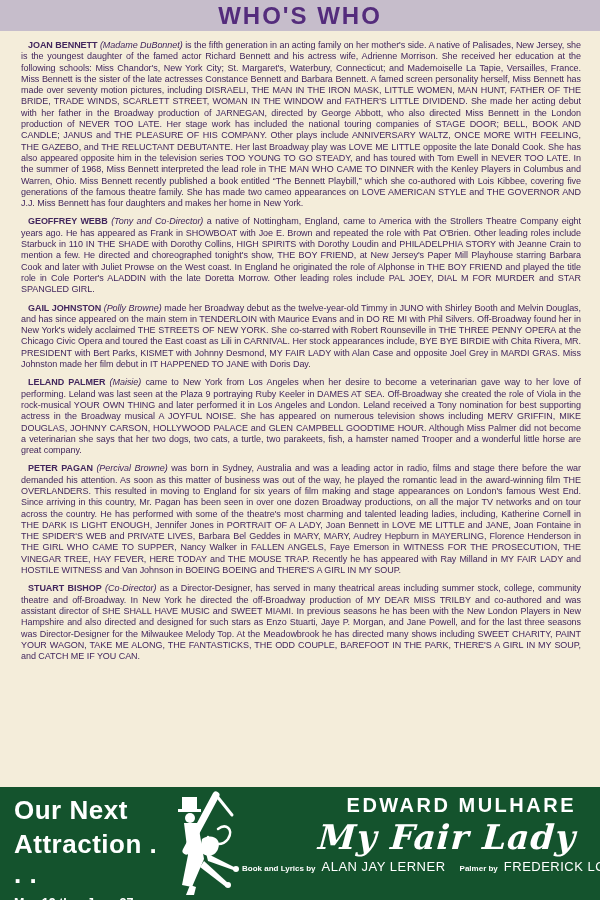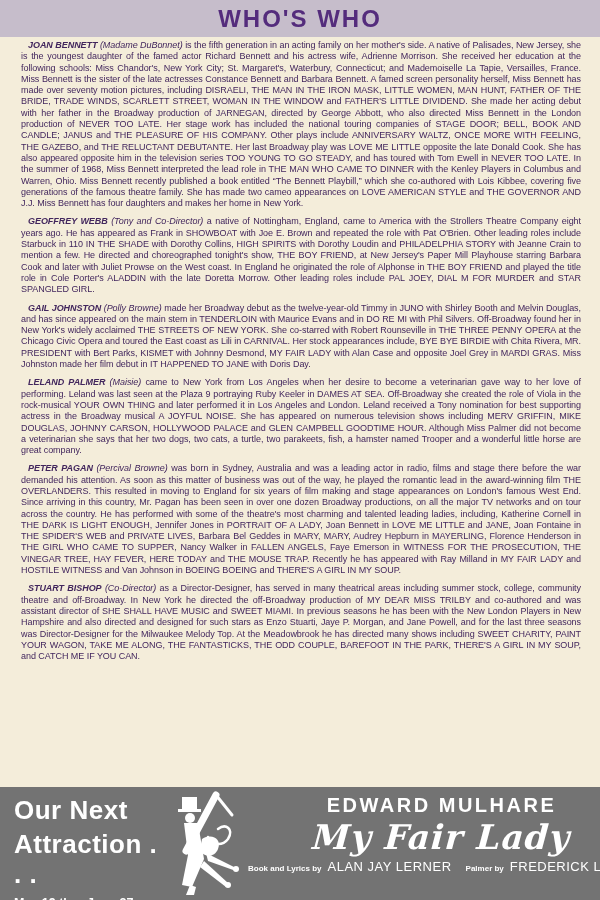--- a/index.html
+++ b/index.html
@@ -5,59 +5,59 @@
   html,body{margin:0;padding:0;}
   body{
     width:600px;height:900px;
     background:#f4edda;
     font-family:"Liberation Sans",sans-serif;
     color:#402457;
     position:relative;
     overflow:hidden;
   }
   .header-band{
-    position:absolute;left:0;top:0;right:0;height:37px;
+    position:absolute;left:0;top:0;right:0;height:31px;
     background:#c6bdcb;
     display:flex;align-items:center;justify-content:center;
   }
   .header-title{
     font-size:24px;font-weight:bold;color:#542c7c;letter-spacing:2px;
   }
   .content{
     position:absolute;left:21px;right:19px;top:40px;
   }
   p.bio{
     font-size:9px;line-height:11.3px;
     text-align:justify;
     margin:0 0 7px 0;
     text-indent:7px;
     letter-spacing:-0.05px;
     color:#42265d;
   }
-  .bio-name{font-weight:bold;font-style:italic;}
+  .bio-name{font-weight:bold;}
   .bio-role{font-style:italic;}
   .footer{
     position:absolute;left:0;right:0;top:787px;bottom:0;
-    background:#737373;color:#ffffff;
+    background:#14532d;color:#ffffff;
   }
   .attraction-block{
     position:absolute;left:14px;top:8px;width:150px;
   }
   .attraction-line{
     font-size:26px;font-weight:bold;letter-spacing:0.5px;line-height:30px;
   }
   .attraction-line2{margin-top:4px;}
   .dates-block{
     margin-top:7px;font-size:12.5px;font-weight:bold;line-height:15px;
   }
   .illustration{
     position:absolute;left:146px;top:2px;width:96px;height:108px;
   }
   .next-show-block{
-    position:absolute;left:295px;right:12px;top:7px;text-align:center;
+    position:absolute;left:295px;right:24px;top:7px;text-align:right;
   }
   .star-name{
     font-size:20px;font-weight:bold;letter-spacing:2.5px;
   }
   .star-subtitle{
     font-size:12px;font-weight:bold;margin-top:3px;letter-spacing:0.3px;
   }
   .show-logo{
     font-family:"DejaVu Serif",serif;
     font-style:italic;font-weight:bold;

